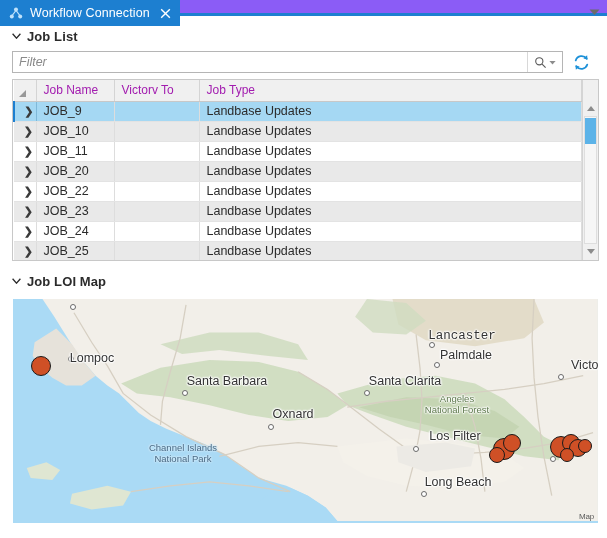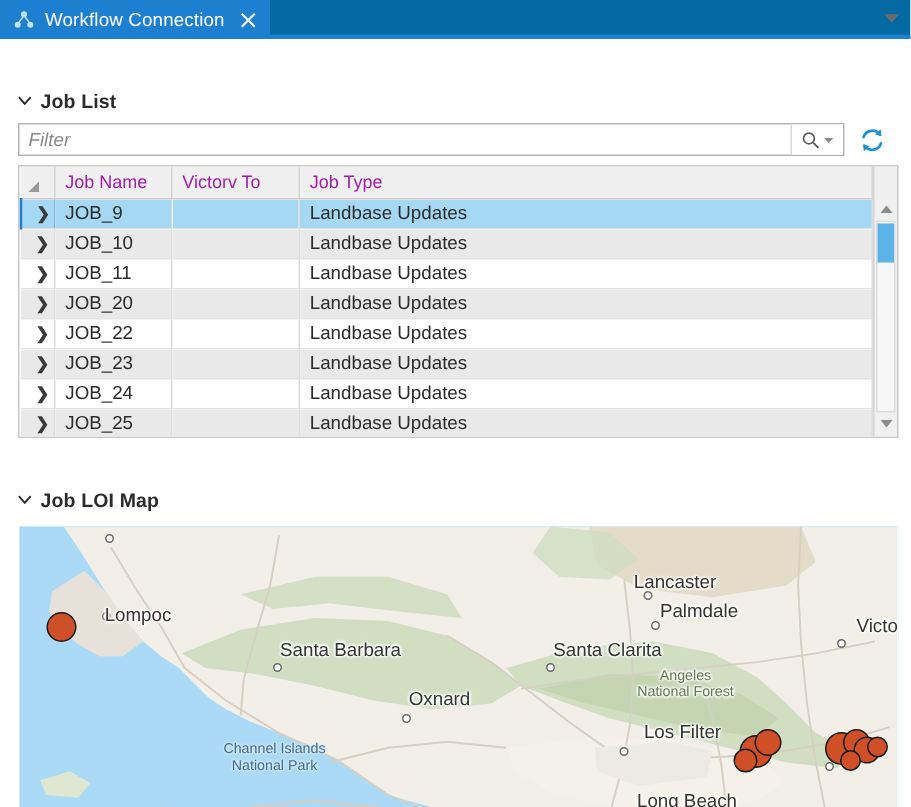--- a/index.html
+++ b/index.html
@@ -13,22 +13,22 @@
     overflow: hidden;
     font-family: "Liberation Sans", sans-serif;
     font-size: 12px;
     color: #2b2b2b;
     -webkit-font-smoothing: antialiased;
   }
 
   
   .tabbar {
     position: relative;
-    height: 26px;
-    background: #0369a1;
+    height: 16px;
+    background: #8b5cf6;
     border-bottom: 3px solid #1d7fd0;
     box-sizing: border-box;
     text-align: center;
   }
   .tab {
     position: absolute;
     left: 0;
     top: 0;
     height: 26px;
     display: flex;
@@ -73,21 +73,21 @@
     box-sizing: border-box;
     background: #ffffff;
   }
 
   .section-head {
     display: flex;
     align-items: center;
     gap: 6px;
     height: 26px;
     padding-left: 4px;
-    margin-top: 28px;
+    margin-top: 7px;
   }
   .chev {
     width: 9px;
     height: 6px;
     flex: 0 0 auto;
   }
   .section-title {
     font-size: 13px;
     font-weight: bold;
     color: #2b2b2b;
@@ -553,21 +553,21 @@
     <div class="map-attrib">Map</div>
   <div class="citydot" style="left: 58px; top: 60px;"></div>
       <div class="maplabel lbl-city" style="left: 79px; top: 59px;">Lompoc</div>
       <div class="citydot" style="left: 172px; top: 94px;"></div>
       <div class="maplabel lbl-city" style="left: 214px; top: 82px;">Santa Barbara</div>
       <div class="citydot" style="left: 258px; top: 128px;"></div>
       <div class="maplabel lbl-city" style="left: 280px; top: 115px;">Oxnard</div>
       <div class="citydot" style="left: 354px; top: 94px;"></div>
       <div class="maplabel lbl-city" style="left: 392px; top: 82px;">Santa Clarita</div>
       <div class="citydot" style="left: 419px; top: 46px;"></div>
-      <div class="maplabel lbl-city" style="left: 437px; top: 37px;">Lancaster</div>
+      <div class="maplabel lbl-city" style="left: 449px; top: 37px; font-family: Liberation Mono, monospace;">Lancaster</div>
       <div class="citydot" style="left: 424px; top: 66px;"></div>
       <div class="maplabel lbl-city" style="left: 453px; top: 56px;">Palmdale</div>
       <div class="citydot" style="left: 548px; top: 78px;"></div>
       <div class="maplabel lbl-city" style="left: 577px; top: 66px;">Victorv</div>
       <div class="citydot" style="left: 403px; top: 150px;"></div>
       <div class="maplabel lbl-city" style="left: 442px; top: 137px;">Los Filter</div>
       <div class="citydot" style="left: 411px; top: 195px;"></div>
       <div class="maplabel lbl-city" style="left: 445px; top: 183px;">Long Beach</div>
       <div class="citydot" style="left: 60px; top: 8px;"></div>
       <div class="citydot" style="left: 540px; top: 160px;"></div>

